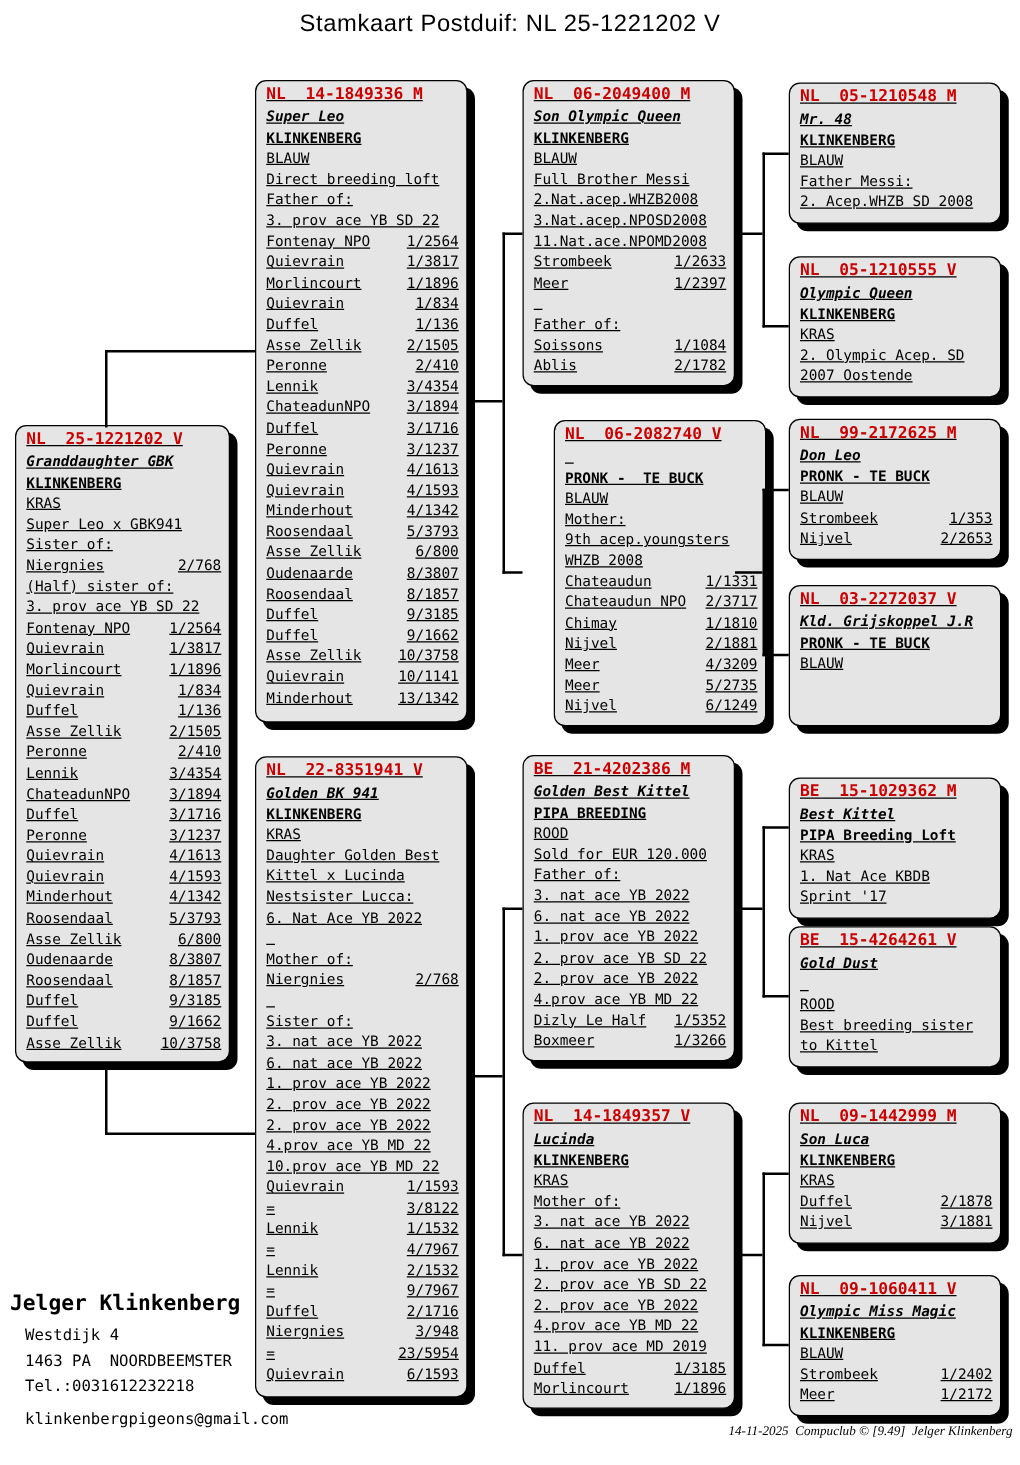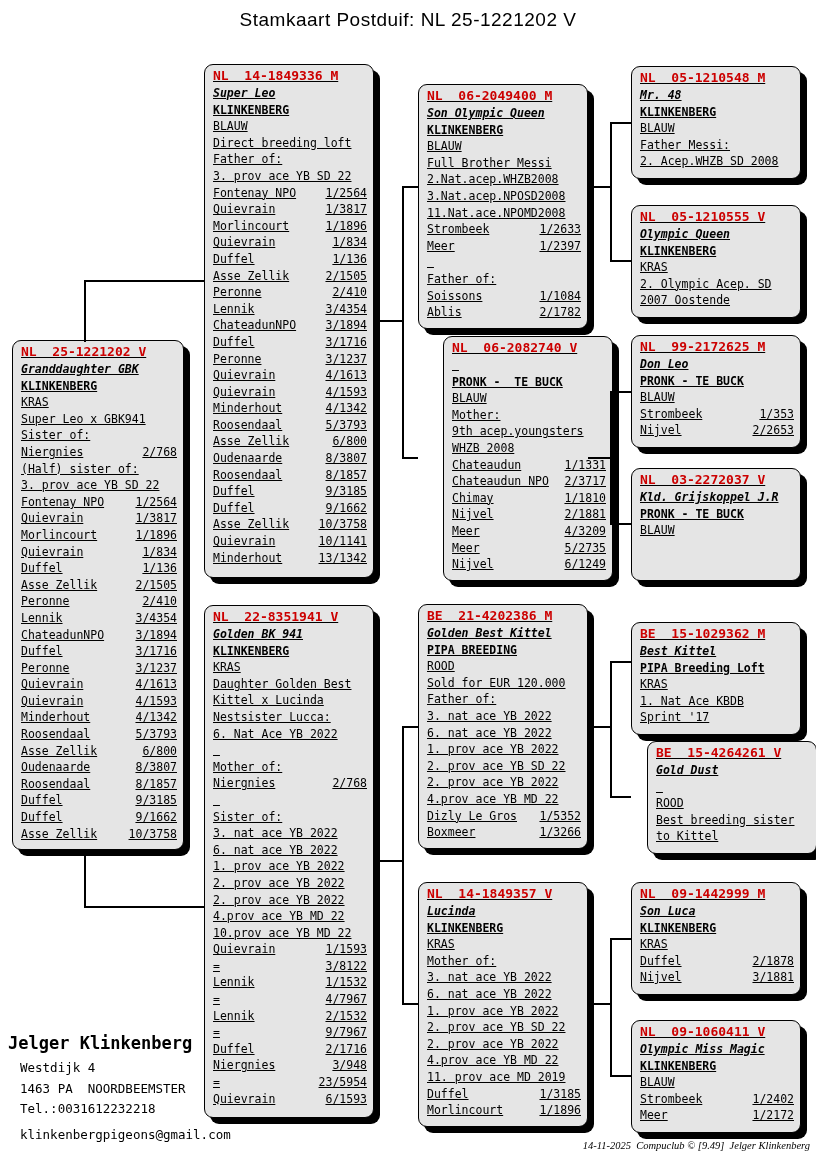--- a/index.html
+++ b/index.html
@@ -13,30 +13,30 @@
         font-size:11.5px;line-height:16.6px;overflow:hidden;text-decoration:underline;}
   .ring{color:var(--ring-color,#cc0000);font-weight:bold;font-size:13px;line-height:18px;white-space:pre;}
   .bname{font-weight:bold;font-style:italic;white-space:pre;min-height:16.6px;}
   .line{white-space:pre;min-height:16.6px;}
   .line.bold{font-weight:bold;}
   .line.result{display:flex;justify-content:space-between;}
   
   #slot-subject{left:12px;top:340px;width:172px;height:510px;}
   #slot-father {left:204px;top:64px;width:170px;height:514px;}
   #slot-mother {left:204px;top:605px;width:170px;height:513px;}
-  #slot-gp1{left:418px;top:64px; width:170px;height:245px;margin-top:20px;}
+  #slot-gp1{left:418px;top:64px; width:170px;height:245px;}
   #slot-gp2{left:443px;top:336px;width:170px;height:245px;}
   #slot-gp3{left:418px;top:604px;width:170px;height:245px;}
   #slot-gp4{left:418px;top:882px;width:170px;height:245px;}
   #slot-ggp1{left:631px;top:66px;  width:170px;height:113px;}
   #slot-ggp2{left:631px;top:205px; width:170px;height:113px;}
   #slot-ggp3{left:631px;top:335px; width:170px;height:113px;}
   #slot-ggp4{left:631px;top:468px; width:170px;height:113px;}
   #slot-ggp5{left:631px;top:605px; width:170px;height:113px;margin-top:17px;}
-  #slot-ggp6{left:631px;top:741px; width:170px;height:113px;margin-left:16px;}
+  #slot-ggp6{left:631px;top:741px; width:170px;height:113px;}
   #slot-ggp7{left:631px;top:882px; width:170px;height:113px;}
   #slot-ggp8{left:631px;top:1020px;width:170px;height:113px;}
   .cline{position:absolute;background:#000;}
   
   .owner-name{position:absolute;left:8px;top:1033px;font-weight:bold;font-size:17px;}
   .owner-line{position:absolute;left:20px;font-size:12.5px;white-space:pre;}
   #owner-addr1{top:1060px;} #owner-addr2{top:1081px;} #owner-phone{top:1101px;}
   #owner-email{top:1127px;}
   .footer{position:absolute;right:6px;top:1140px;font-family:"Liberation Serif",serif;
           font-style:italic;font-size:10.5px;white-space:pre;}
@@ -192,21 +192,21 @@
         <div class="line bold">PIPA BREEDING</div>
         <div class="line">ROOD</div>
         <div class="line">Sold for EUR 120.000</div>
         <div class="line">Father of:</div>
         <div class="line">3. nat ace YB 2022</div>
         <div class="line">6. nat ace YB 2022</div>
         <div class="line">1. prov ace YB 2022</div>
         <div class="line">2. prov ace YB SD 22</div>
         <div class="line">2. prov ace YB 2022</div>
         <div class="line">4.prov ace YB MD 22</div>
-        <div class="line result"><span>Dizly Le Gros</span><span>1/5352</span></div>
+        <div class="line result"><span>Dizly Le Half</span><span>1/5352</span></div>
         <div class="line result"><span>Boxmeer</span><span>1/3266</span></div>
       </div>
 </div>
   <div class="pbox" id="slot-gp4">
   <div class="ring">NL  14-1849357 V</div>
   <div class="bname">Lucinda</div>
   <div class="lines">
         <div class="line bold">KLINKENBERG</div>
         <div class="line">KRAS</div>
         <div class="line">Mother of:</div>

